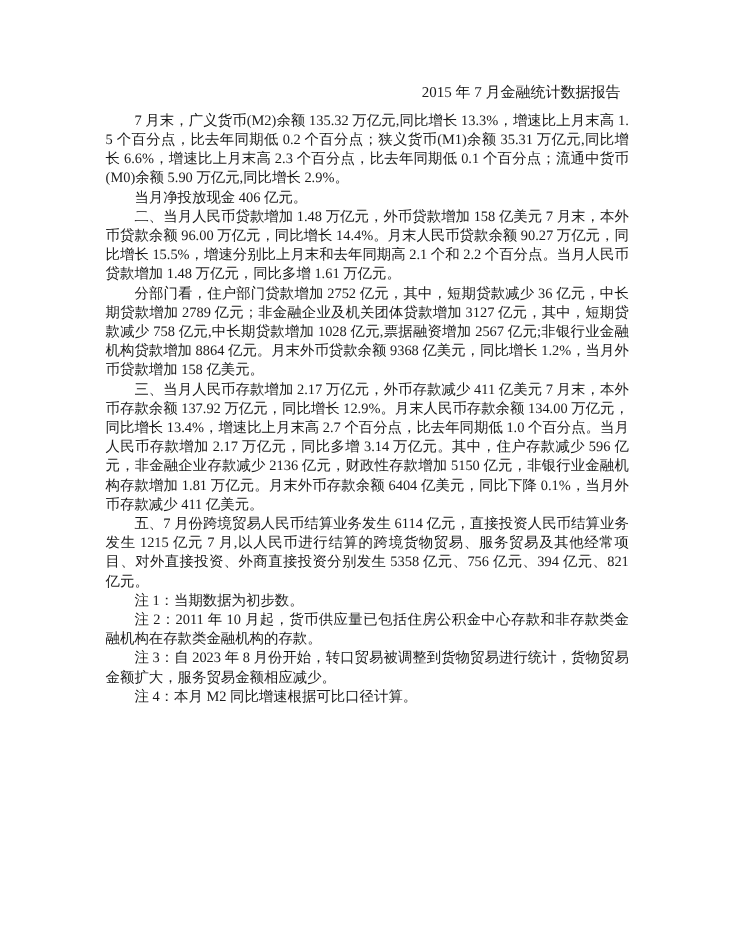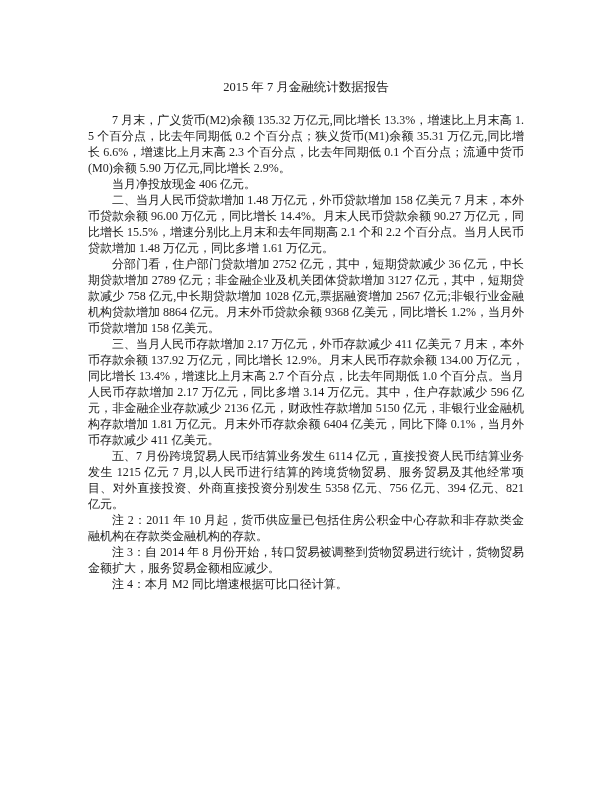--- a/index.html
+++ b/index.html
@@ -24,22 +24,22 @@
     position: absolute;
     left: 88px;
     top: 62px;
     width: 436px;
     font-size: 12px;
     line-height: 16px;
     text-align: justify;
     word-break: break-all;
   }
   .doc-title {
-    margin: 17px;
-    text-align: center;
+    margin: 7px;
+    text-align: right;
     text-indent: 0;
     font-weight: normal;
     font-size: 12.5px;
     line-height: 16px;
   }
   .para {
     margin: 0;
     text-indent: 2em;
   }
 </style>
@@ -48,17 +48,18 @@
 
 <div class="page">
   <div class="content">
     <p class="doc-title">2015 年 7 月金融统计数据报告</p>
     <p class="para">7 月末，广义货币(M2)余额 135.32 万亿元,同比增长 13.3%，增速比上月末高 1.5 个百分点，比去年同期低 0.2 个百分点；狭义货币(M1)余额 35.31 万亿元,同比增长 6.6%，增速比上月末高 2.3 个百分点，比去年同期低 0.1 个百分点；流通中货币(M0)余额 5.90 万亿元,同比增长 2.9%。</p>
     <p class="para">当月净投放现金 406 亿元。</p>
     <p class="para">二、当月人民币贷款增加 1.48 万亿元，外币贷款增加 158 亿美元 7 月末，本外币贷款余额 96.00 万亿元，同比增长 14.4%。月末人民币贷款余额 90.27 万亿元，同比增长 15.5%，增速分别比上月末和去年同期高 2.1 个和 2.2 个百分点。当月人民币贷款增加 1.48 万亿元，同比多增 1.61 万亿元。</p>
     <p class="para">分部门看，住户部门贷款增加 2752 亿元，其中，短期贷款减少 36 亿元，中长期贷款增加 2789 亿元；非金融企业及机关团体贷款增加 3127 亿元，其中，短期贷款减少 758 亿元,中长期贷款增加 1028 亿元,票据融资增加 2567 亿元;非银行业金融机构贷款增加 8864 亿元。月末外币贷款余额 9368 亿美元，同比增长 1.2%，当月外币贷款增加 158 亿美元。</p>
     <p class="para">三、当月人民币存款增加 2.17 万亿元，外币存款减少 411 亿美元 7 月末，本外币存款余额 137.92 万亿元，同比增长 12.9%。月末人民币存款余额 134.00 万亿元，同比增长 13.4%，增速比上月末高 2.7 个百分点，比去年同期低 1.0 个百分点。当月人民币存款增加 2.17 万亿元，同比多增 3.14 万亿元。其中，住户存款减少 596 亿元，非金融企业存款减少 2136 亿元，财政性存款增加 5150 亿元，非银行业金融机构存款增加 1.81 万亿元。月末外币存款余额 6404 亿美元，同比下降 0.1%，当月外币存款减少 411 亿美元。</p>
     <p class="para">五、7 月份跨境贸易人民币结算业务发生 6114 亿元，直接投资人民币结算业务发生 1215 亿元 7 月,以人民币进行结算的跨境货物贸易、服务贸易及其他经常项目、对外直接投资、外商直接投资分别发生 5358 亿元、756 亿元、394 亿元、821 亿元。</p>
+    <p class="para">注 1：当期数据为初步数。</p>
     <p class="para">注 2：2011 年 10 月起，货币供应量已包括住房公积金中心存款和非存款类金融机构在存款类金融机构的存款。</p>
-    <p class="para">注 3：自 2014 年 8 月份开始，转口贸易被调整到货物贸易进行统计，货物贸易金额扩大，服务贸易金额相应减少。</p>
+    <p class="para">注 3：自 2023 年 8 月份开始，转口贸易被调整到货物贸易进行统计，货物贸易金额扩大，服务贸易金额相应减少。</p>
     <p class="para">注 4：本月 M2 同比增速根据可比口径计算。</p>
   </div>
 </div>
 
 </body></html>

